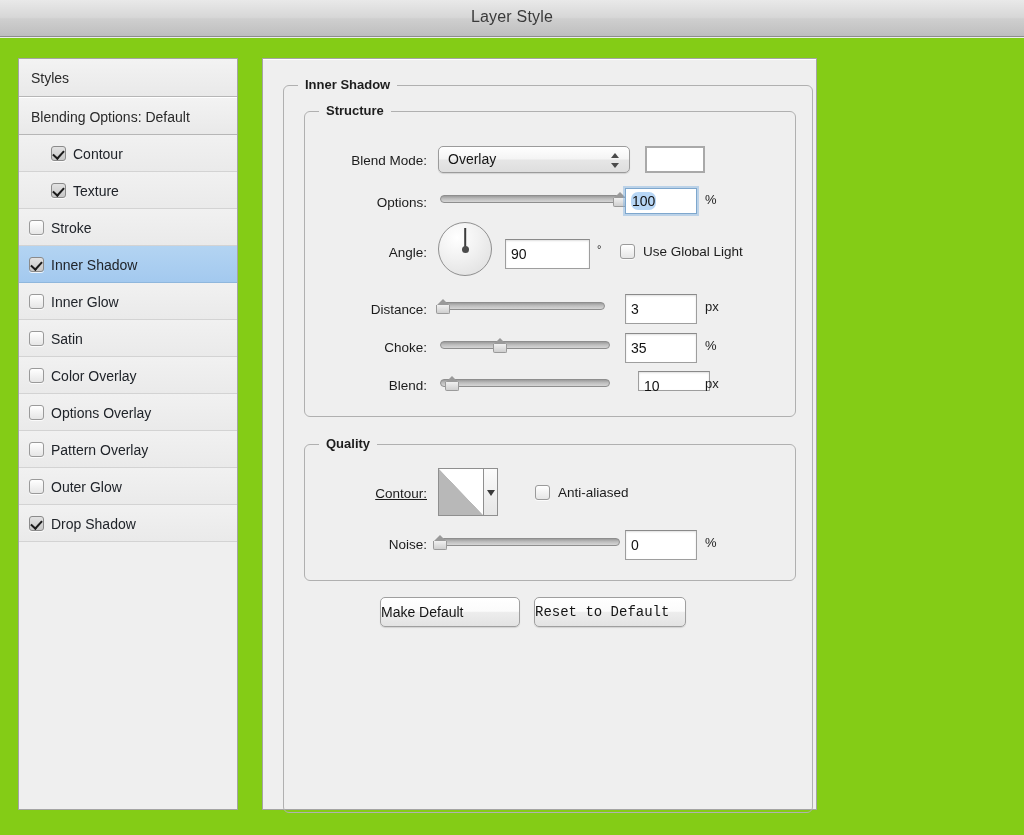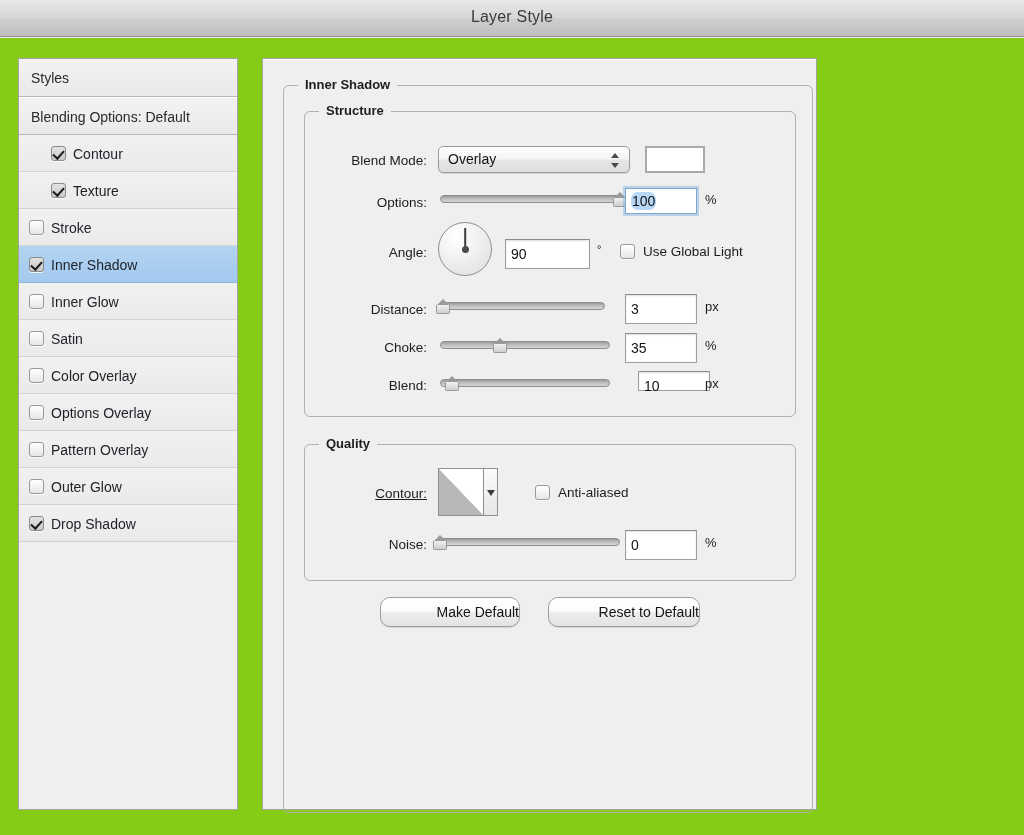--- a/index.html
+++ b/index.html
@@ -312,24 +312,24 @@
     width: 0; height: 0;
     border-left: 4.5px solid transparent;
     border-right: 4.5px solid transparent;
     border-top: 6px solid #3b3b3b;
   }
 
   
   .btn {
     position: absolute;
     border: 1px solid #9f9f9f;
-    border-radius: 10px;
+    border-radius: 5px;
     background: linear-gradient(to bottom, #ffffff 0%, #fbfbfb 47%, #ededed 52%, #e3e3e3 100%);
     box-shadow: 0 1px 1px rgba(0,0,0,.12), inset 0 1px 0 #fff;
-    text-align: right;
+    text-align: left;
     box-sizing: border-box;
     color: #141414;
     white-space: nowrap;
   }
 
   
   #right-panel { position: absolute; left: 842px; top: 20px; width: 165px; }
 </style>
 </head>
 <body>
@@ -470,21 +470,21 @@
             <div class="track"></div>
             <div class="thumb" id="noise-thumb" style="left: 0%;"></div>
           </div>
           <div class="numfield" style="left:320px; top:85px; width:72px; height:30px; line-height:28px;">
             <span>0</span>
           </div>
           <div class="unit" style="left:400px; top:90px;">%</div>
         </div>
 
         <div class="btn" style="left:96px; top:511px; width:140px; height:30px; line-height:28px; font-size:14px;">Make Default</div>
-        <div class="btn" style="left:264px; top:511px; width:152px; height:30px; line-height:28px; font-size:14px;">Reset to Default</div>
+        <div class="btn" style="left:250px; top:511px; width:152px; height:30px; line-height:28px; font-size:14px;font-family:Liberation Mono, monospace;">Reset to Default</div>
       </div>
     </div>
 
     <div id="right-panel">
       
       
       
 
       
 

